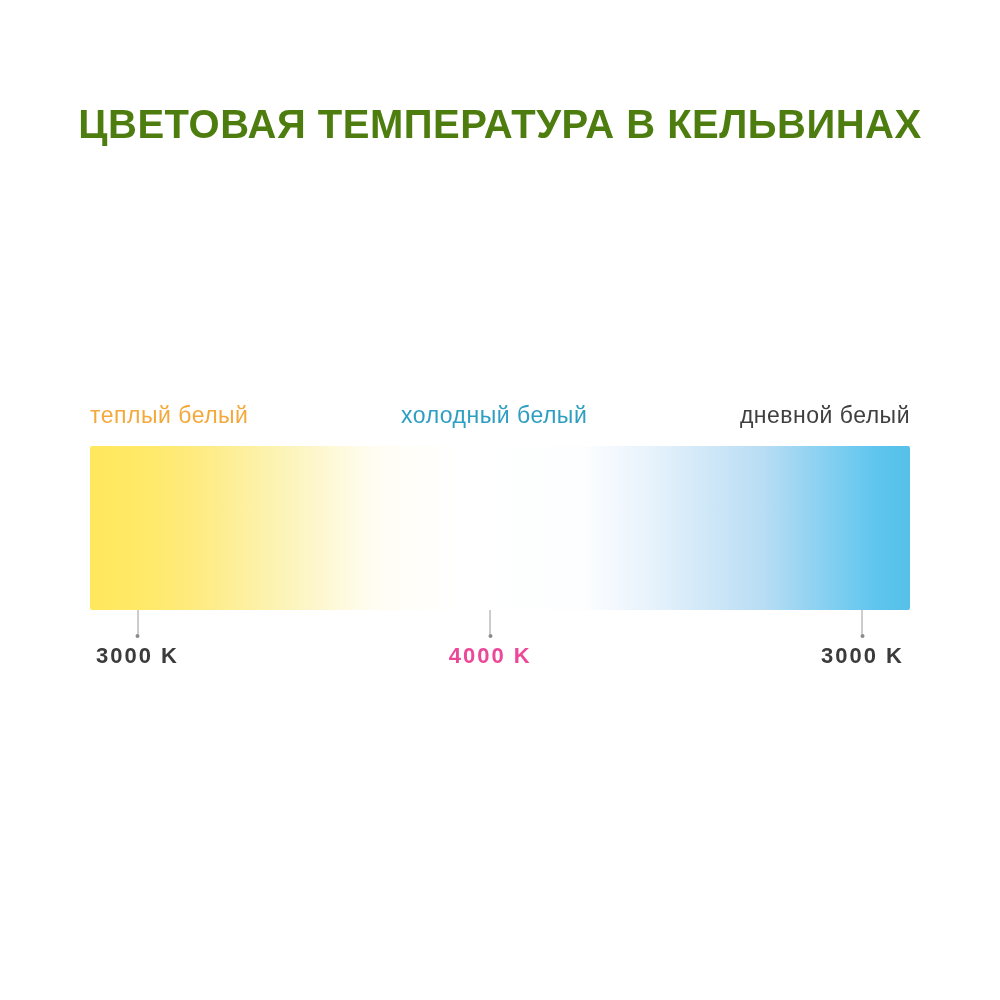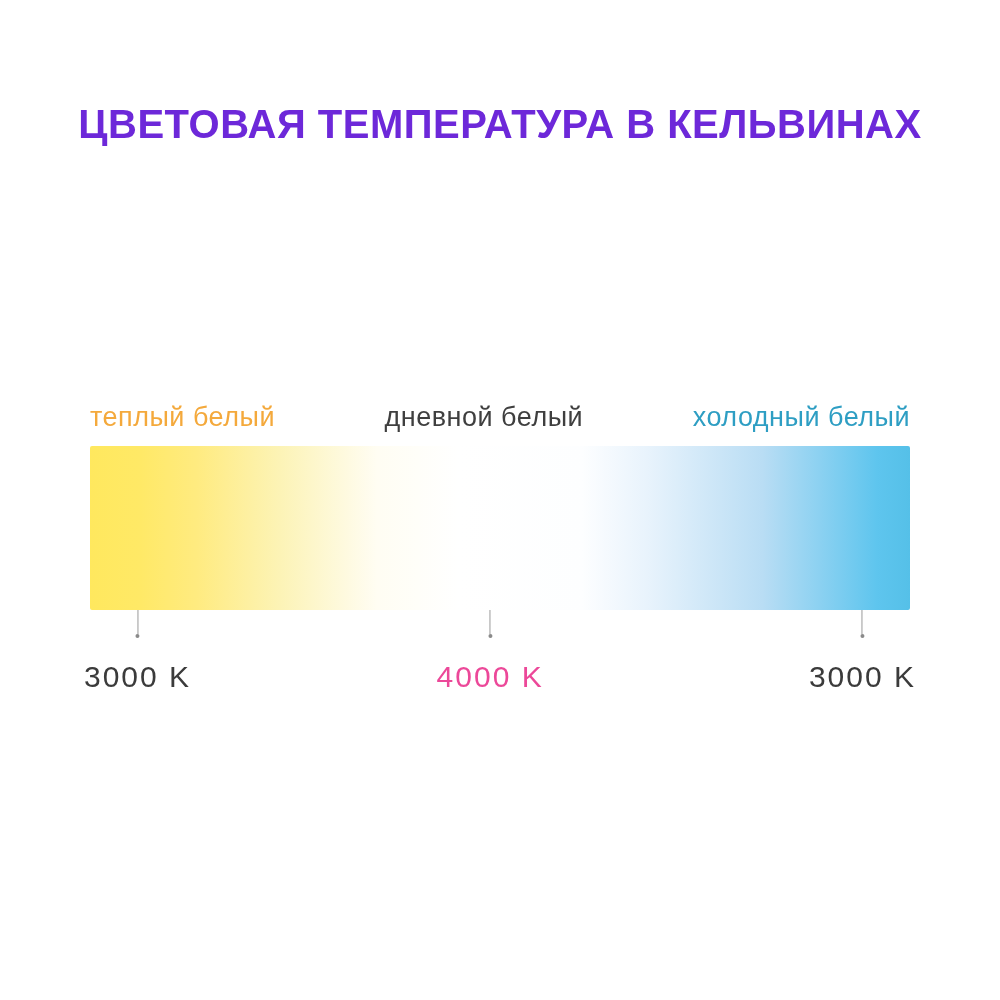--- a/index.html
+++ b/index.html
@@ -27,21 +27,21 @@
   }
 
   .scale-labels {
     position: absolute;
     top: 402px;
     left: 90px;
     width: 820px;
     display: flex;
     justify-content: space-between;
     align-items: baseline;
-    font-size: 27px;
+    font-size: 23px;
     font-weight: 400;
     letter-spacing: 0.5px;
   }
   .scale-label { white-space: nowrap; }
 
   .gradient-bar {
     position: absolute;
     left: 90px;
     top: 446px;
     width: 820px;
@@ -67,38 +67,38 @@
   .tick-line {
     width: 1px;
     height: 24px;
   }
   .tick-dot {
     width: 4px;
     height: 4px;
     border-radius: 50%;
   }
   .tick-label {
-    margin-top: 22px;
-    font-size: 30px;
-    font-weight: 400;
+    margin-top: 5px;
+    font-size: 22px;
+    font-weight: 700;
     letter-spacing: 2px;
     white-space: nowrap;
   }
 </style>
 </head>
 <body>
 
 <div class="canvas">
 
-  <div class="page-title" style="color: #6d28d9;">ЦВЕТОВАЯ ТЕМПЕРАТУРА В КЕЛЬВИНАХ</div>
+  <div class="page-title" style="color: #4d7c0f;">ЦВЕТОВАЯ ТЕМПЕРАТУРА В КЕЛЬВИНАХ</div>
 
   <div class="scale-labels">
     <span class="scale-label" style="color: rgb(244, 169, 60);">теплый белый</span>
+    <span class="scale-label" style="color: rgb(46, 158, 195);">холодный белый</span>
     <span class="scale-label" style="color: rgb(63, 63, 63);">дневной белый</span>
-    <span class="scale-label" style="color: rgb(46, 158, 195);">холодный белый</span>
   </div>
 
   <div class="gradient-bar" style="background: linear-gradient(90deg, rgb(255, 232, 94) 0%, rgb(255, 233, 102) 6%, rgb(255, 235, 128) 13%, rgb(252, 243, 181) 23%, rgb(255, 253, 243) 35%, rgb(255, 255, 255) 45%, rgb(253, 254, 255) 60%, rgb(232, 243, 252) 68%, rgb(185, 221, 244) 82%, rgb(94, 197, 238) 96%, rgb(85, 192, 232) 100%);"></div>
 
   <div class="ticks-area">
     <div class="tick" style="left: 5.8%;">
       <div class="tick-line" style="background: rgb(155, 155, 155);"></div>
       <div class="tick-dot" style="background: rgb(138, 138, 138);"></div>
       <div class="tick-label" style="color: rgb(59, 59, 59);">3000 K</div>
     </div>

